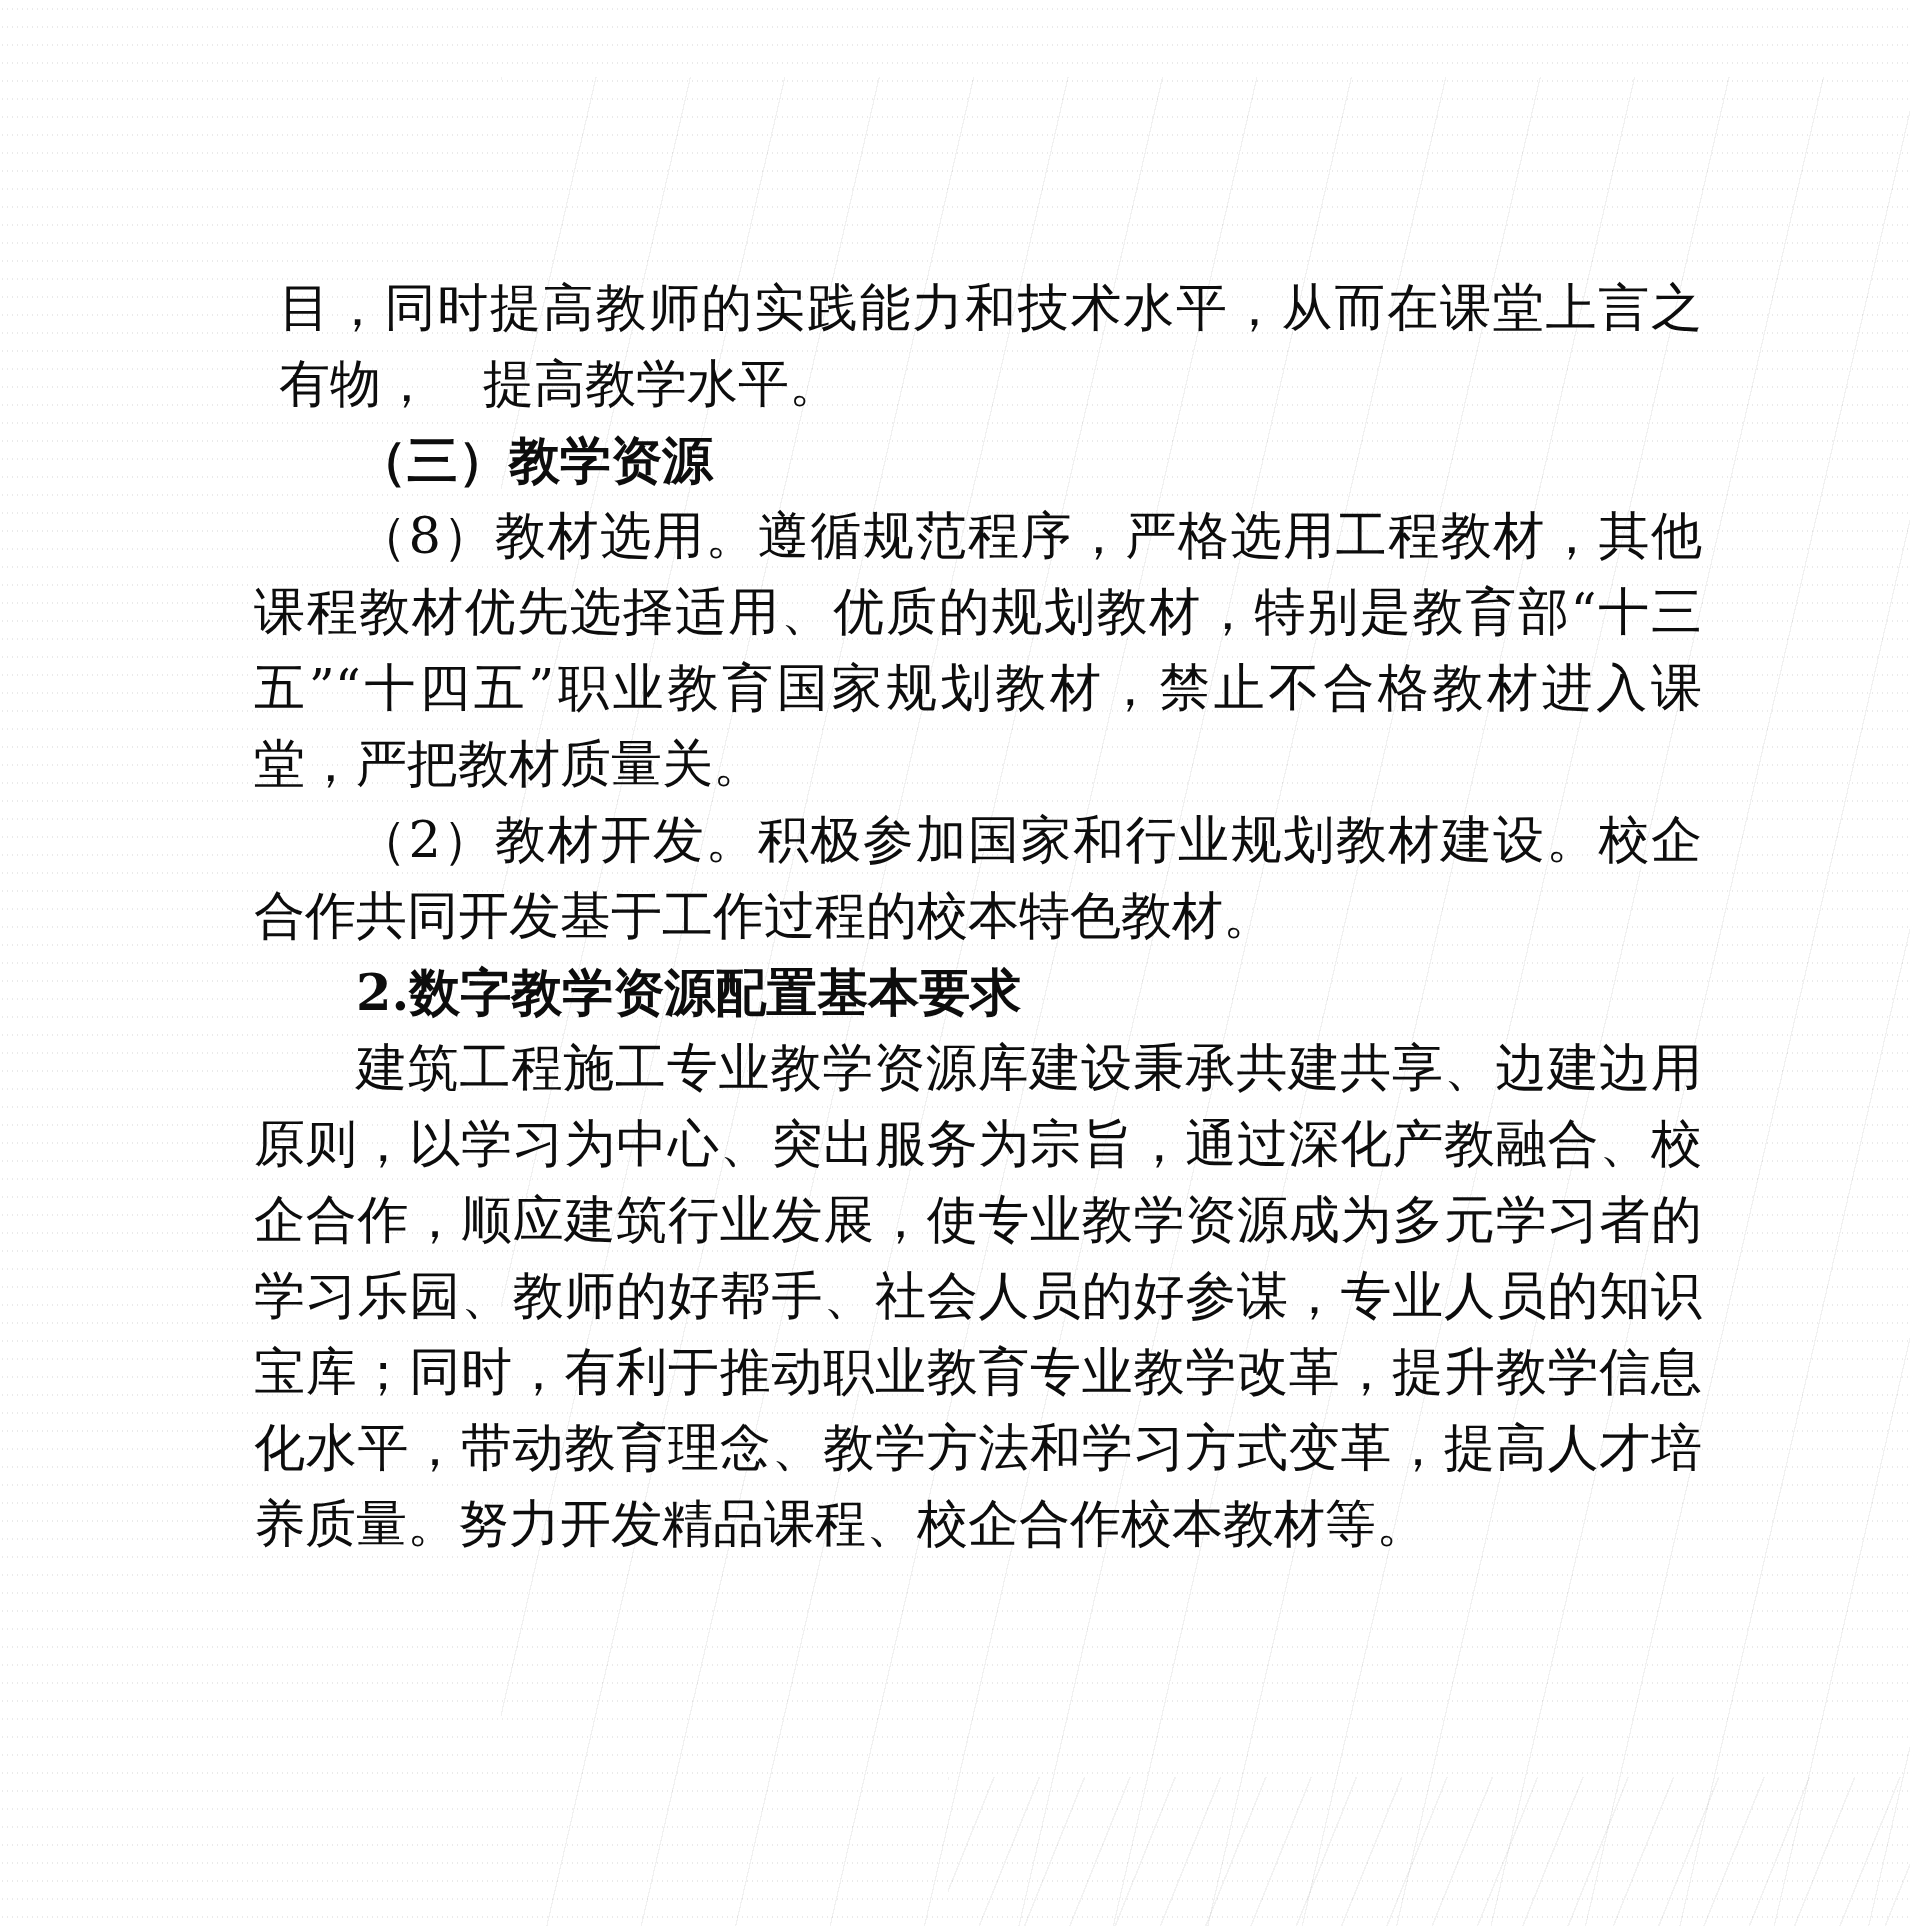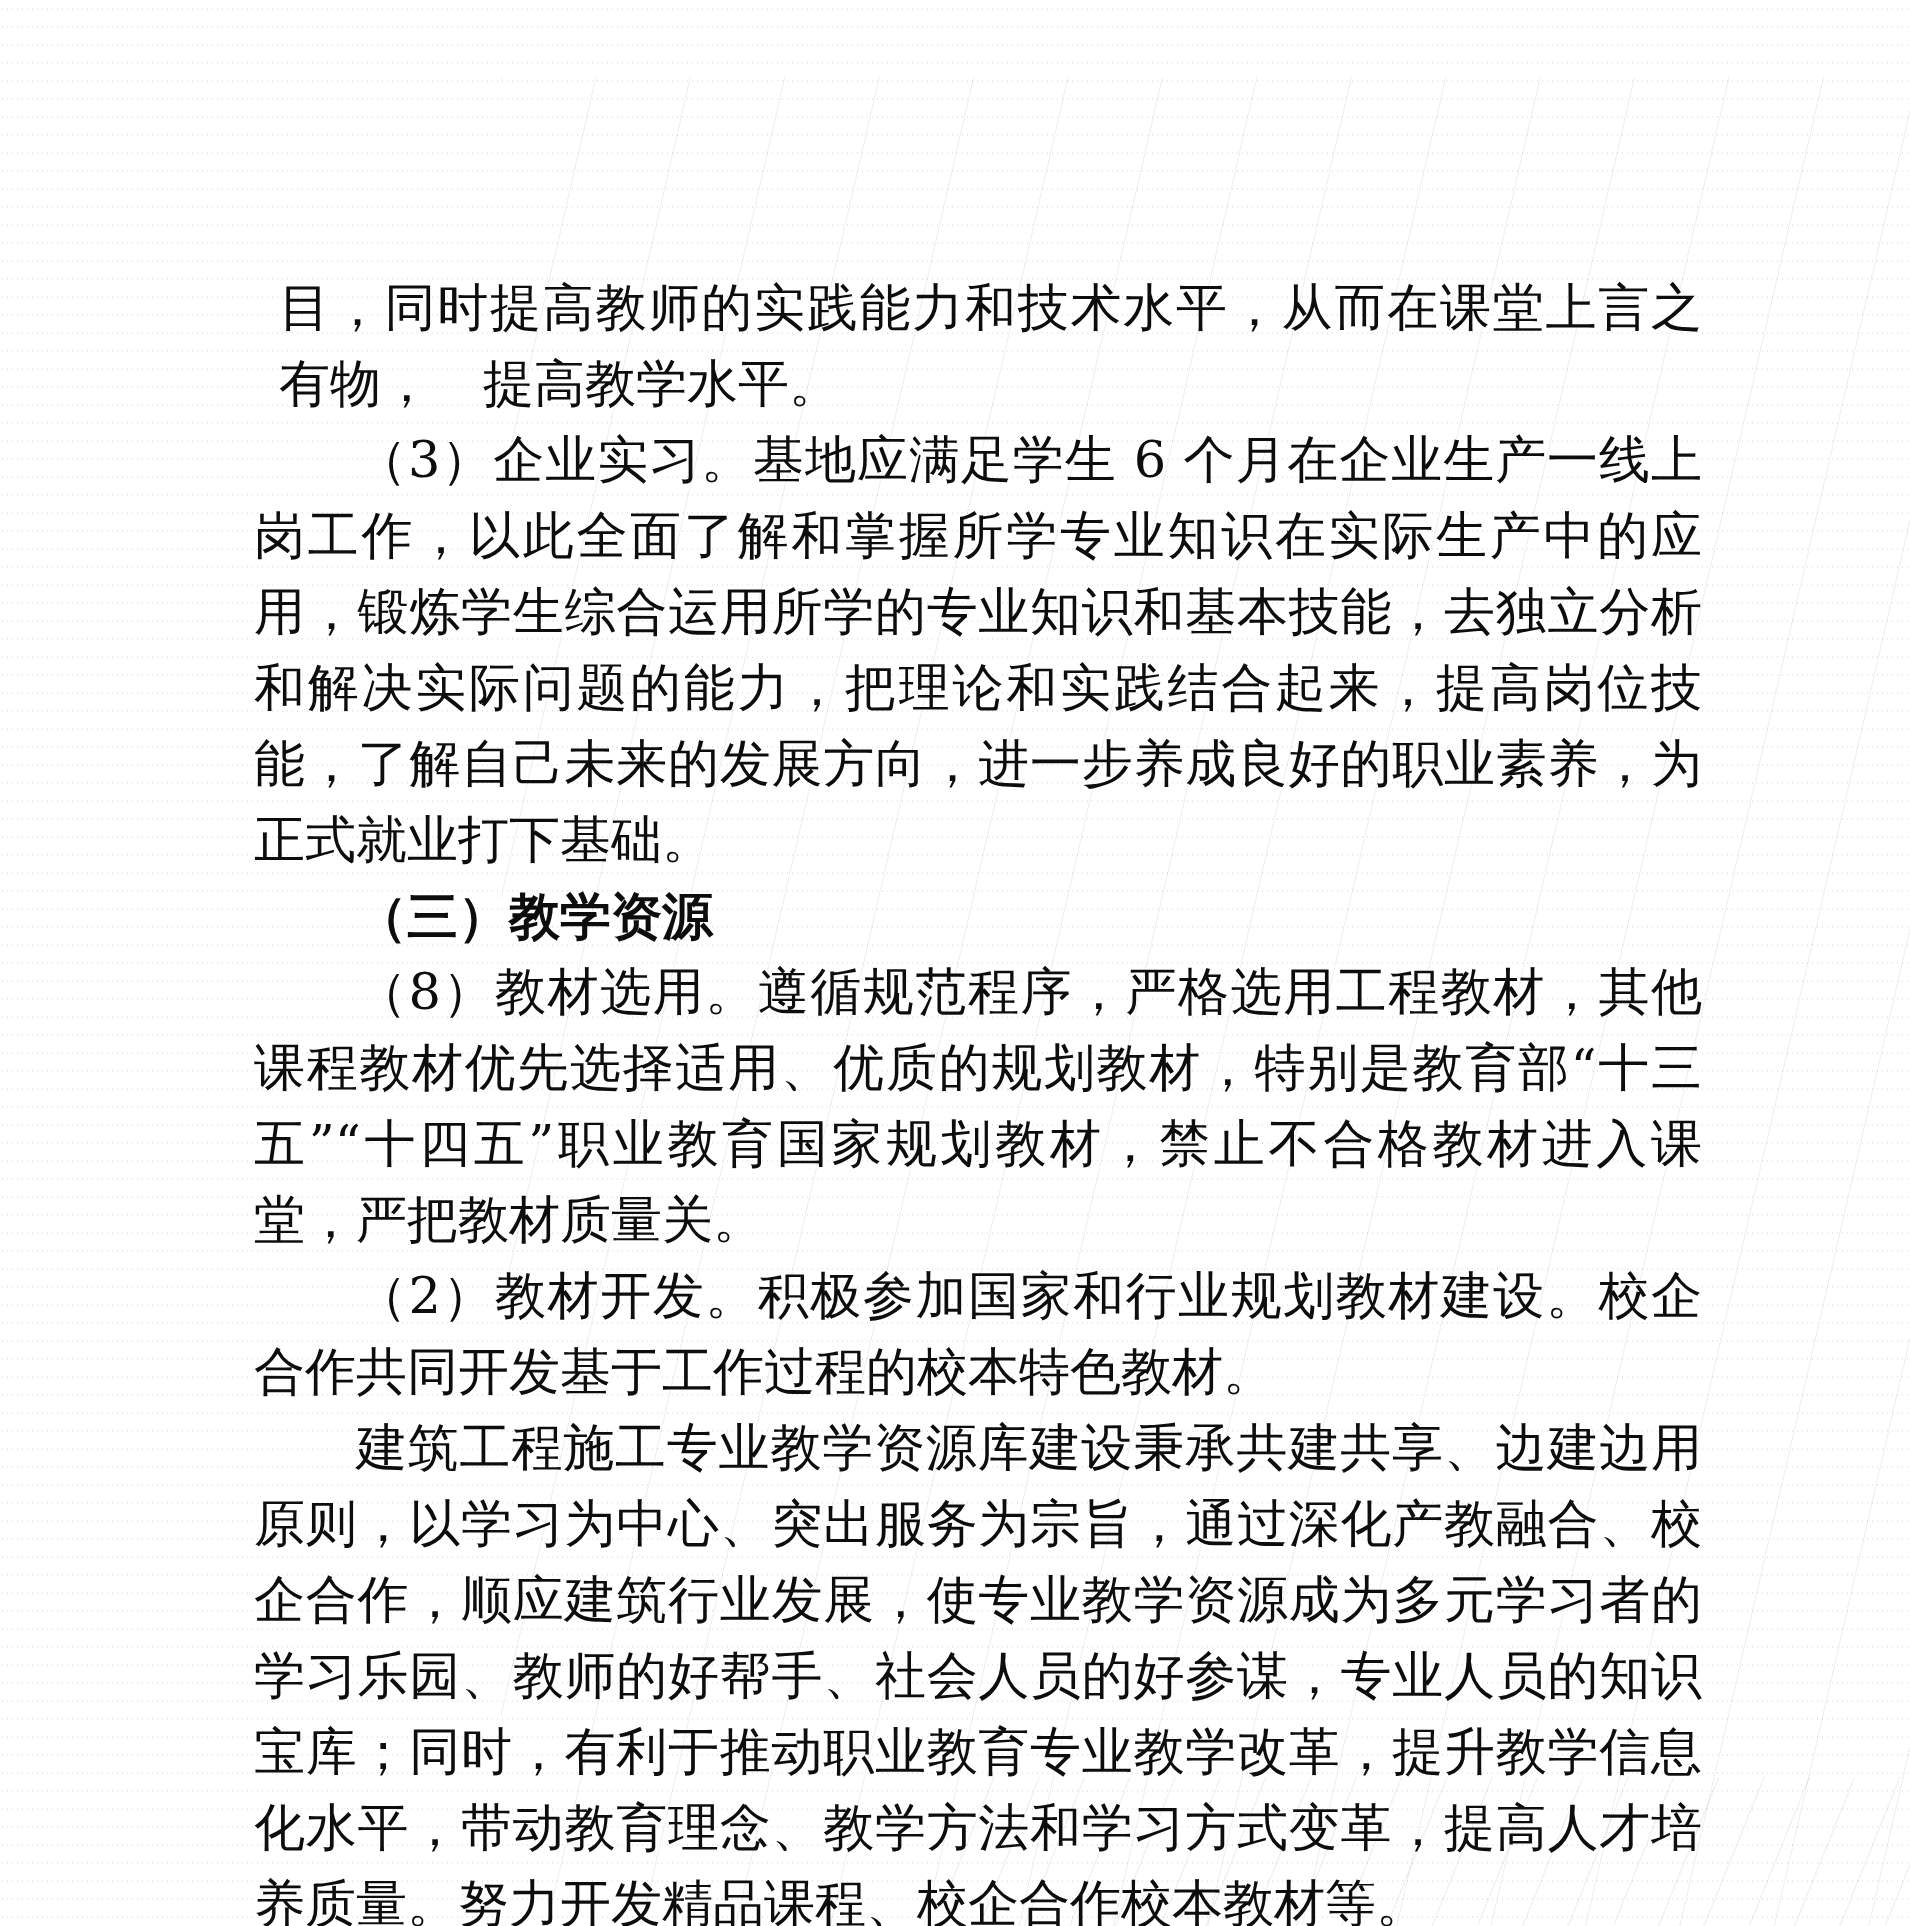--- a/index.html
+++ b/index.html
@@ -82,22 +82,22 @@
 <body>
 
 <div class="page">
 
   <div class="scan-dots"></div>
   <div class="scan-streaks-main"></div>
   <div class="scan-streaks-corner"></div>
 
   <div class="doc-body">
     <p class="para flush">目，同时提高教师的实践能力和技术水平，从而在课堂上言之有物，　提高教学水平。</p>
-    <p class="para">（3）企业实习。基地应满足学生 6 个月在企业生产一线上岗工作，以此全面了解和掌握所学专业知识在实际生产中的应用，锻炼学生综合运用所学的专业知识和基本技能，去独立分析和解决实际问题的能力，把理论和实践结合起来，提高岗位技能，了解自己未来的发展方向，进一步养成良好的职业素养，为正式就业打下基础。</p>
     <p class="para sect">（三）教学资源</p>
     <p class="para">（8）教材选用。遵循规范程序，严格选用工程教材，其他课程教材优先选择适用、优质的规划教材，特别是教育部“十三五”“十四五”职业教育国家规划教材，禁止不合格教材进入课堂，严把教材质量关。</p>
     <p class="para">（2）教材开发。积极参加国家和行业规划教材建设。校企合作共同开发基于工作过程的校本特色教材。</p>
+    <p class="para sub">2.数字教学资源配置基本要求</p>
     <p class="para">建筑工程施工专业教学资源库建设秉承共建共享、边建边用原则，以学习为中心、突出服务为宗旨，通过深化产教融合、校企合作，顺应建筑行业发展，使专业教学资源成为多元学习者的学习乐园、教师的好帮手、社会人员的好参谋，专业人员的知识宝库；同时，有利于推动职业教育专业教学改革，提升教学信息化水平，带动教育理念、教学方法和学习方式变革，提高人才培养质量。努力开发精品课程、校企合作校本教材等。</p>
 
   </div>
 
 </div>
 
 
 </body></html>

